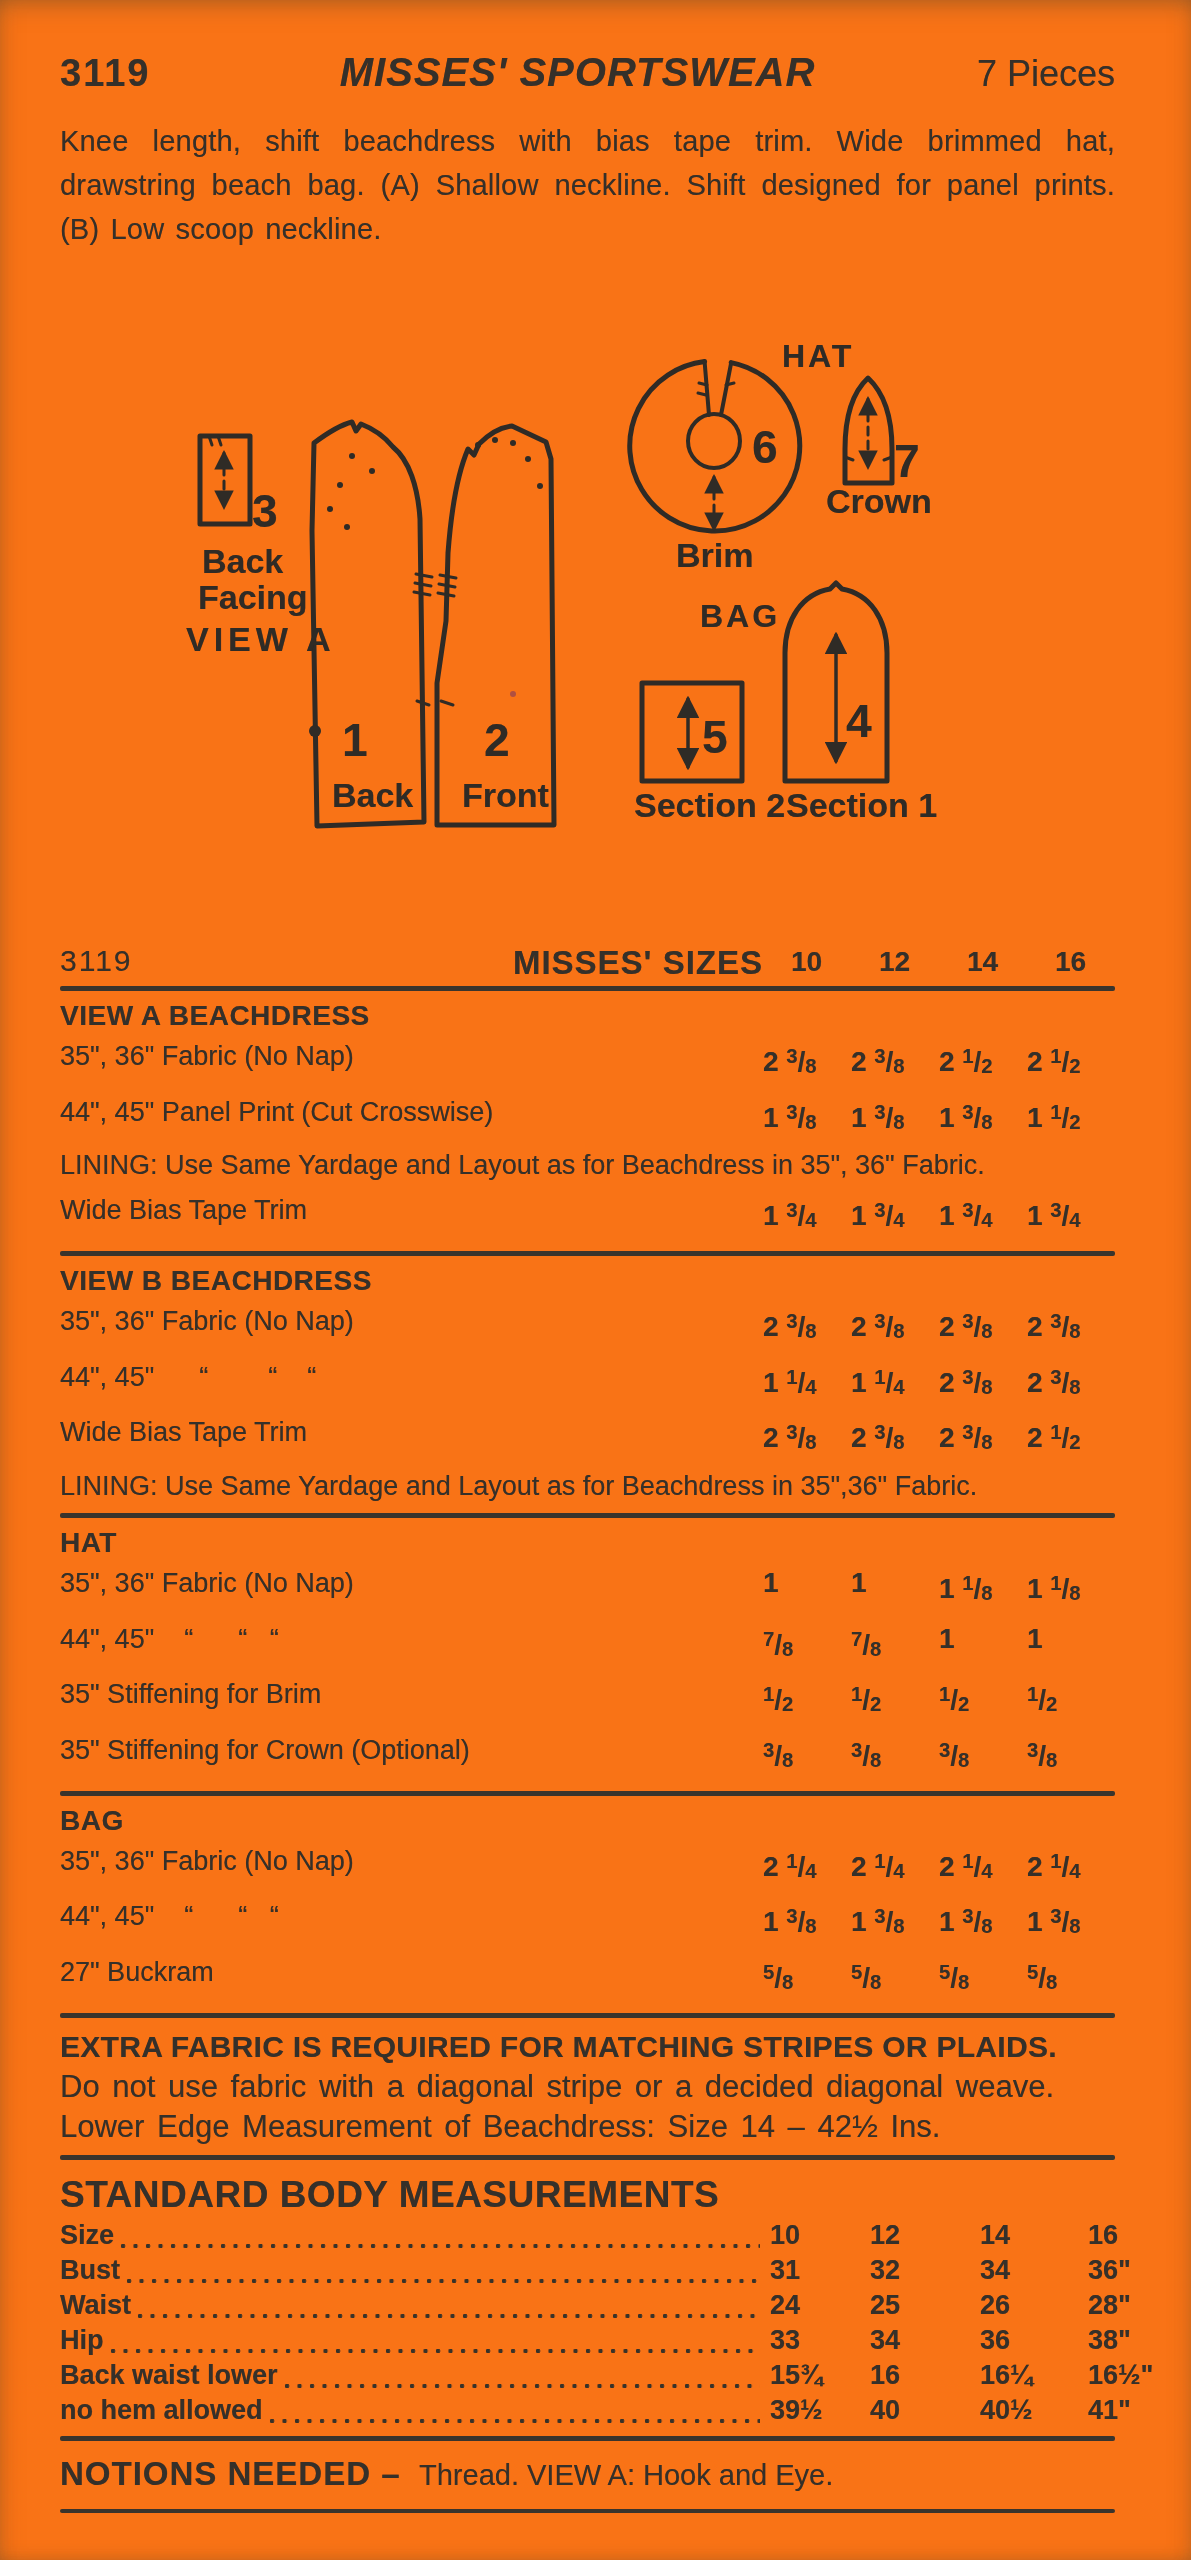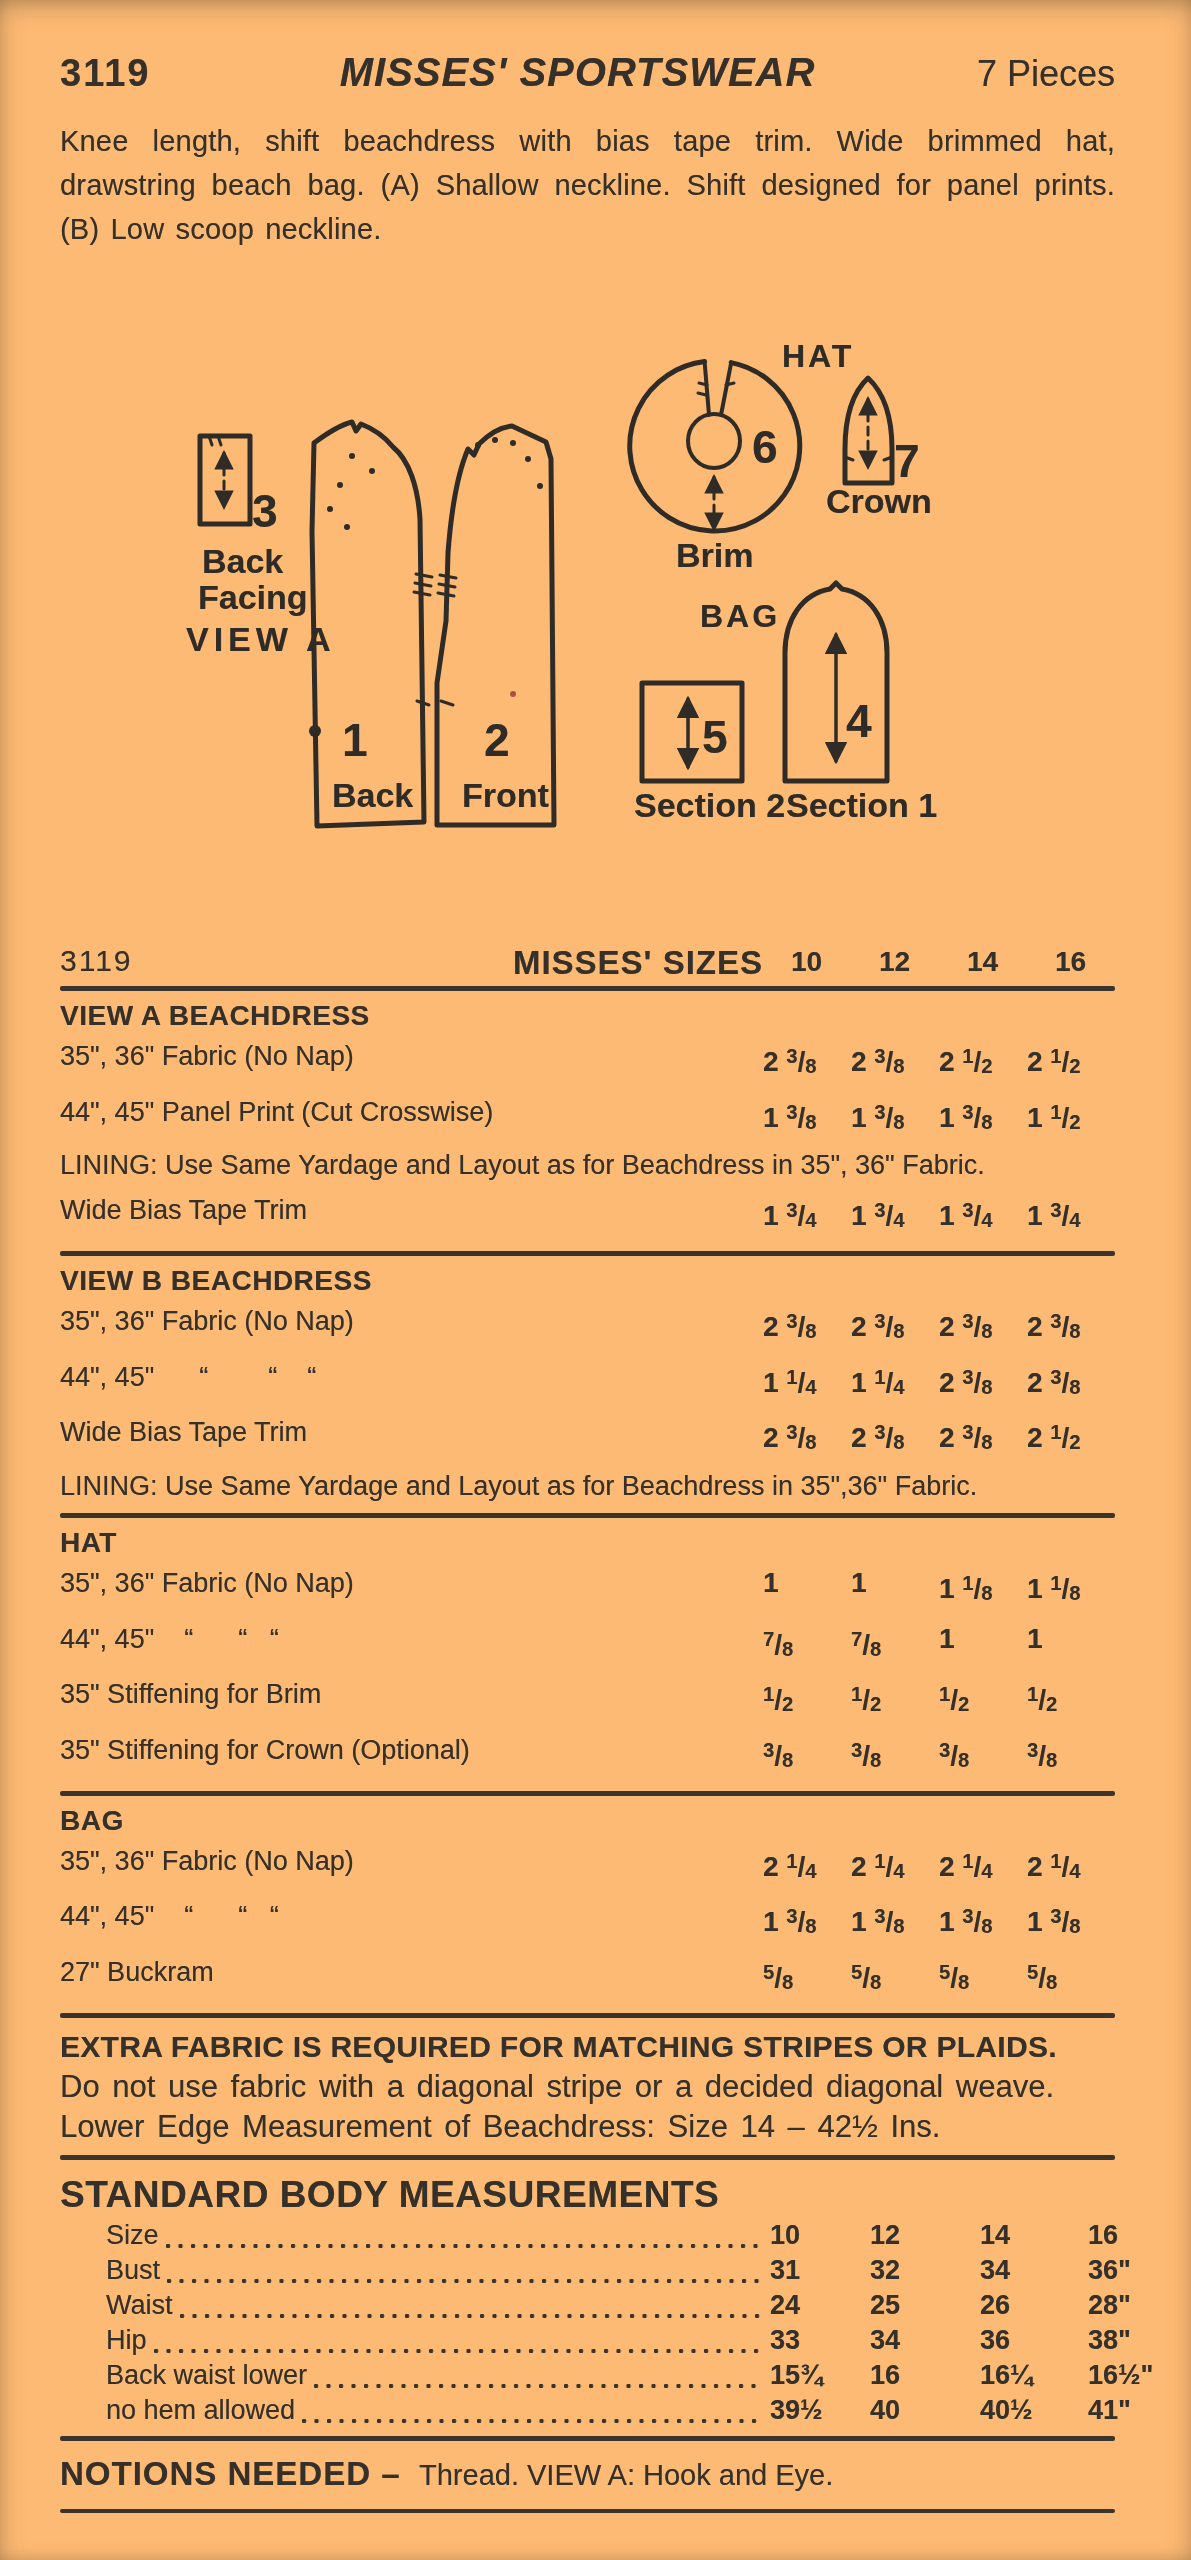--- a/index.html
+++ b/index.html
@@ -3,21 +3,21 @@
 <meta charset="utf-8">
 <style>
   html,body{margin:0;padding:0;background:#8a8178;}
   .page{
     position:relative;
     width:1191px;height:2560px;
     margin:0 auto;
     overflow:hidden;
     font-family:"Liberation Sans", sans-serif;
     color:#35302a;
-    background-color:#fdba74;
+    background-color:#f97316;
     background-image:
       radial-gradient(ellipse 300px 200px at 85% 26%, rgba(203,162,96,.12), transparent 70%),
       radial-gradient(ellipse 260px 180px at 10% 53%, rgba(196,150,80,.13), transparent 70%),
       radial-gradient(ellipse 220px 150px at 80% 46%, rgba(190,140,70,.10), transparent 70%),
       radial-gradient(ellipse 180px 120px at 30% 75%, rgba(196,150,80,.08), transparent 70%),
       radial-gradient(ellipse 420px 240px at 50% 92%, rgba(196,150,80,.09), transparent 70%),
       linear-gradient(180deg,#e3d8c2 0%,#efe6d4 3%,#eee4d2 45%,#ebe1cd 80%,#e8decа 100%);
     box-shadow:
       inset 0 16px 26px -14px rgba(90,75,50,.5),
       inset 0 -12px 20px -14px rgba(90,75,50,.35),
@@ -55,21 +55,21 @@
   .trow .val{font-size:28px;font-weight:600;}
   .tnote{font-size:27px;font-weight:500;line-height:37px;margin:3px 0;}
   .fr sup{font-size:.72em;vertical-align:.4em;font-weight:600;}
   .fr sub{font-size:.72em;vertical-align:-.08em;font-weight:600;}
   
   .bignote{font-size:30px;font-weight:600;line-height:40px;margin-top:9px;letter-spacing:.3px;}
   .plainnote{font-size:31px;font-weight:500;line-height:40px;word-spacing:4px;}
   
   .meas-title{font-size:37px;font-weight:700;letter-spacing:.5px;margin-top:12px;line-height:46px;}
   .mrow{display:grid;grid-template-columns:710px 100px 110px 108px auto;line-height:35px;}
-  .mrow .mlab{display:flex;align-items:baseline;font-size:27px;font-weight:400;margin-left:46px;}
+  .mrow .mlab{display:flex;align-items:baseline;font-size:27px;font-weight:700;}
   .mrow .mval{font-size:27px;font-weight:600;}
   .dots{flex:1;height:8px;margin:0 10px 3px 6px;align-self:flex-end;
         background-image:radial-gradient(circle at 3px 4px,#383229 2px,rgba(0,0,0,0) 2.5px);
         background-size:12.5px 8px;background-repeat:repeat-x;}
   .fin-note{font-size:27px;font-weight:500;line-height:37px;margin-top:6px;}
   
   .notions{margin-top:12px;line-height:42px;}
   .notions .nt{font-size:33px;font-weight:700;letter-spacing:1px;}
   .notions .nx{font-size:29px;font-weight:500;margin-left:14px;}
 </style>

